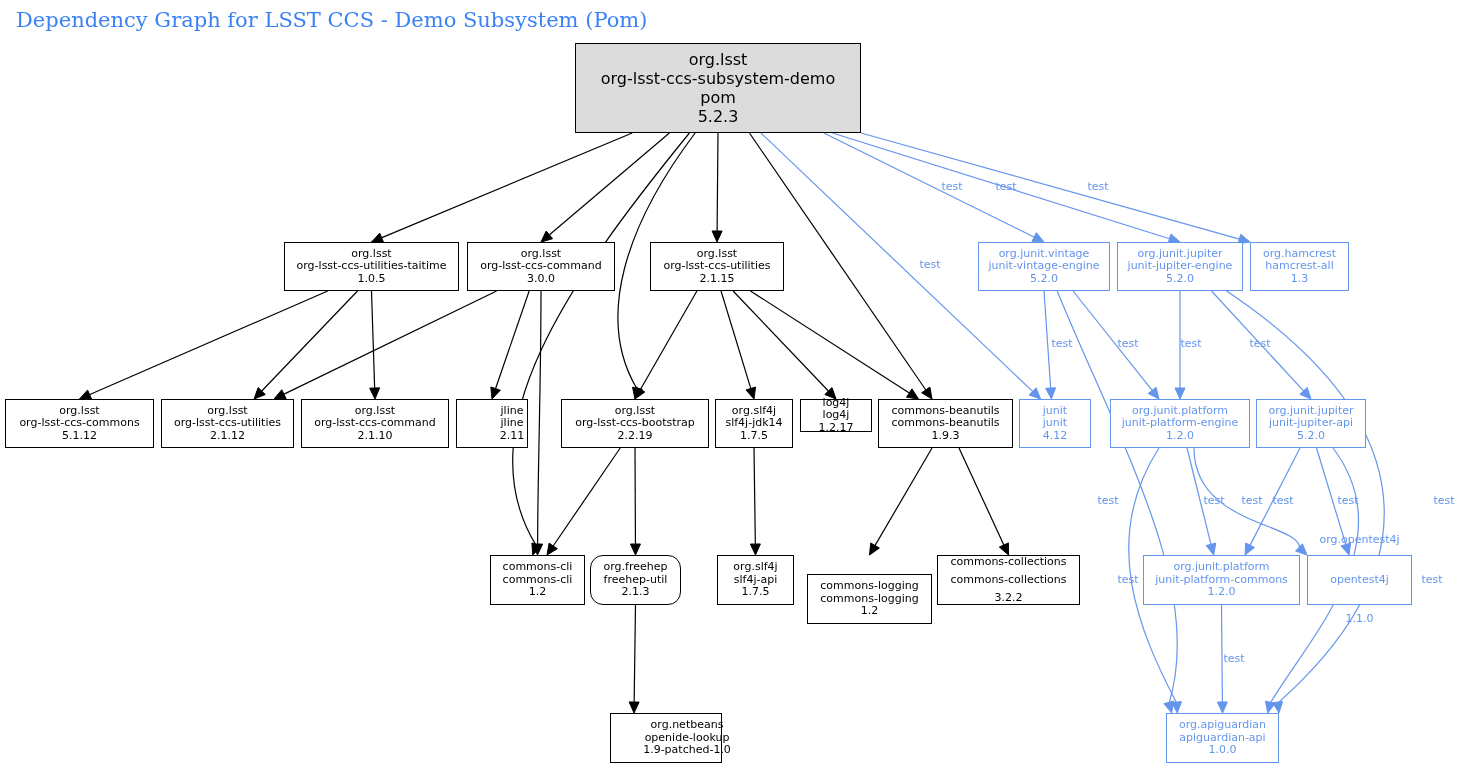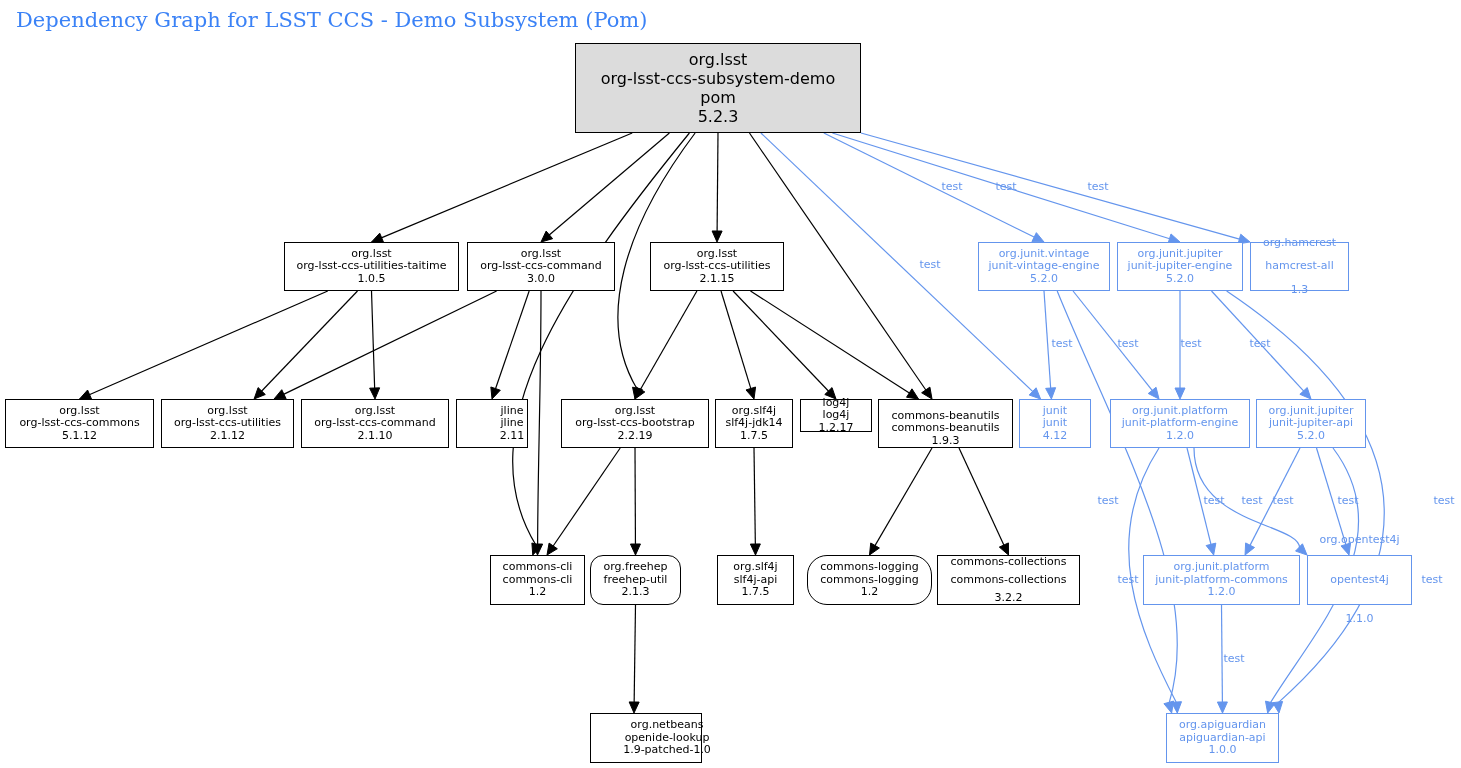--- a/index.html
+++ b/index.html
@@ -137,21 +137,21 @@
     <div class="node test" style="left: 978px; top: 242px; width: 132px; height: 49px;">
       <span>org.junit.vintage</span>
       <span>junit-vintage-engine</span>
       <span>5.2.0</span>
     </div>
     <div class="node test" style="left: 1117px; top: 242px; width: 126px; height: 49px;">
       <span>org.junit.jupiter</span>
       <span>junit-jupiter-engine</span>
       <span>5.2.0</span>
     </div>
-    <div class="node test" style="left: 1250px; top: 242px; width: 99px; height: 49px; gap: 11px;">
+    <div class="node test" style="left: 1250px; top: 242px; width: 99px; height: 49px;">
       <span>org.hamcrest</span>
       <span>hamcrest-all</span>
       <span>1.3</span>
     </div>
     <div class="node" style="left: 5px; top: 399px; width: 149px; height: 49px;">
       <span>org.lsst</span>
       <span>org-lsst-ccs-commons</span>
       <span>5.1.12</span>
     </div>
     <div class="node" style="left: 161px; top: 399px; width: 133px; height: 49px;">
@@ -177,21 +177,21 @@
     <div class="node" style="left: 715px; top: 399px; width: 78px; height: 49px;">
       <span>org.slf4j</span>
       <span>slf4j-jdk14</span>
       <span>1.7.5</span>
     </div>
     <div class="node" style="left: 800px; top: 399px; width: 72px; height: 33px;">
       <span>log4j</span>
       <span>log4j</span>
       <span>1.2.17</span>
     </div>
-    <div class="node" style="left: 878px; top: 399px; width: 135px; height: 49px; justify-content: flex-end;">
+    <div class="node" style="left: 878px; top: 399px; width: 135px; height: 49px;">
       <span>commons-beanutils</span>
       <span>commons-beanutils</span>
       <span>1.9.3</span>
     </div>
     <div class="node test" style="left: 1019px; top: 399px; width: 72px; height: 49px;">
       <span>junit</span>
       <span>junit</span>
       <span>4.12</span>
     </div>
     <div class="node test" style="left: 1110px; top: 399px; width: 140px; height: 49px;">
@@ -212,41 +212,41 @@
     <div class="node" style="left: 590px; top: 555px; width: 91px; height: 50px; border-radius: 13px;">
       <span>org.freehep</span>
       <span>freehep-util</span>
       <span>2.1.3</span>
     </div>
     <div class="node" style="left: 717px; top: 555px; width: 77px; height: 50px;">
       <span>org.slf4j</span>
       <span>slf4j-api</span>
       <span>1.7.5</span>
     </div>
-    <div class="node" style="left: 807px; top: 555px; width: 125px; height: 50px; border-radius: 20px;">
+    <div class="node" style="left: 807px; top: 574px; width: 125px; height: 50px;">
       <span>commons-logging</span>
       <span>commons-logging</span>
       <span>1.2</span>
     </div>
     <div class="node" style="left: 937px; top: 555px; width: 143px; height: 50px; justify-content: space-between;">
       <span>commons-collections</span>
       <span>commons-collections</span>
       <span>3.2.2</span>
     </div>
     <div class="node test" style="left: 1143px; top: 555px; width: 157px; height: 50px;">
       <span>org.junit.platform</span>
       <span>junit-platform-commons</span>
       <span>1.2.0</span>
     </div>
     <div class="node test" style="left: 1307px; top: 555px; width: 105px; height: 50px; gap: 27px;">
       <span>org.opentest4j</span>
       <span>opentest4j</span>
       <span>1.1.0</span>
     </div>
-    <div class="node" style="left: 590px; top: 713px; width: 112px; height: 50px; padding-left: 42px;">
+    <div class="node" style="left: 610px; top: 713px; width: 112px; height: 50px; padding-left: 42px;">
       <span>org.netbeans</span>
       <span>openide-lookup</span>
       <span>1.9-patched-1.0</span>
     </div>
     <div class="node test" style="left: 1166px; top: 713px; width: 113px; height: 50px;">
       <span>org.apiguardian</span>
       <span>apiguardian-api</span>
       <span>1.0.0</span>
     </div>
   </div>

